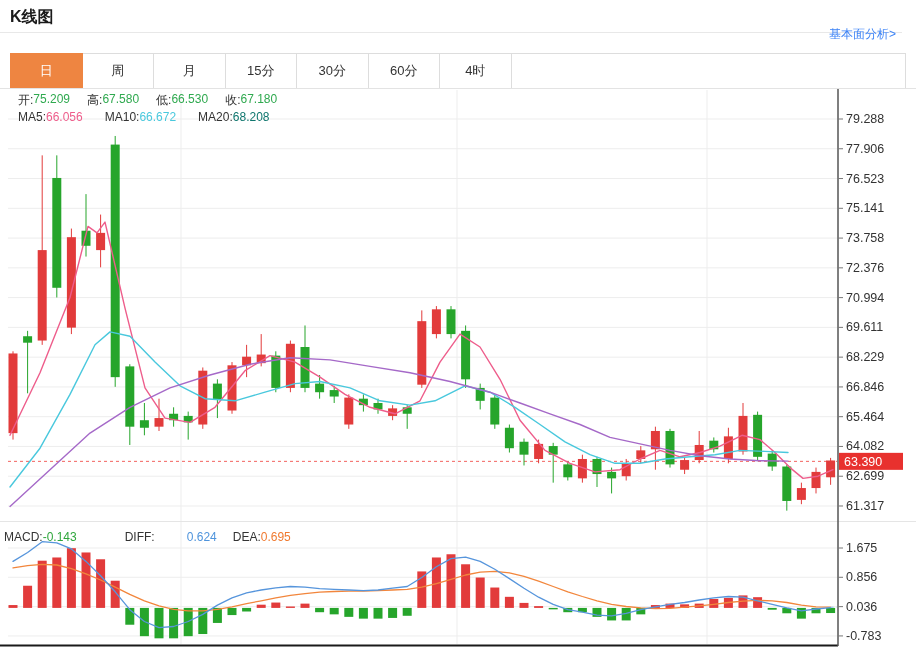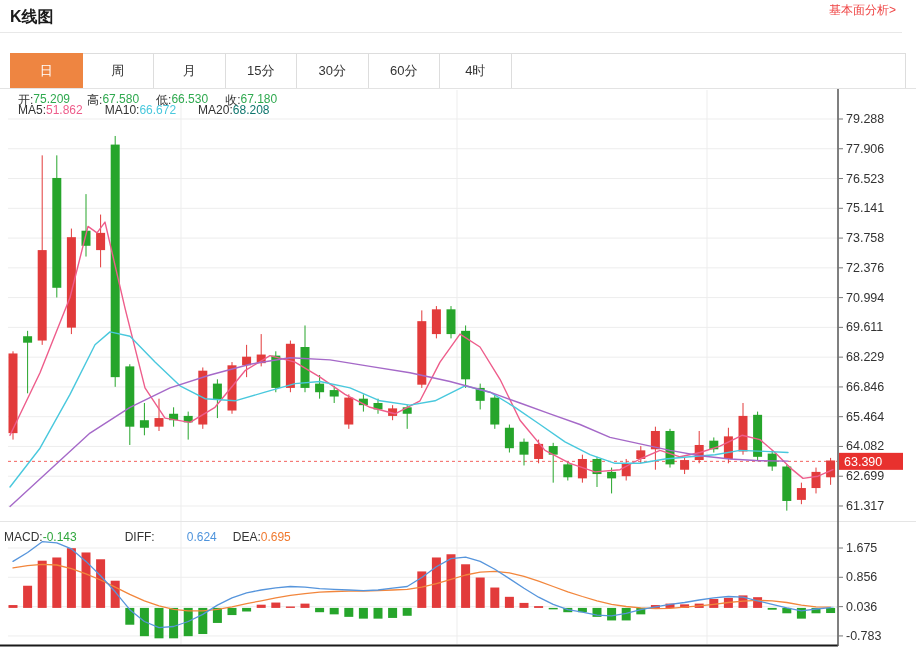--- a/index.html
+++ b/index.html
@@ -4,36 +4,36 @@
 <style>
   * { margin:0; padding:0; box-sizing:border-box; }
   html,body { width:916px; height:651px; background:#fff; overflow:hidden;
     font-family:"Liberation Sans","DejaVu Sans",sans-serif; position:relative; }
   #stage { position:absolute; left:0; top:0; width:916px; height:651px; }
   #chart-svg { position:absolute; left:0; top:0; }
 
   .page-header { position:absolute; left:0; top:0; width:902px; height:33px;
     border-bottom:1px solid #e8e8e8; background:#fff; }
   .page-title { position:absolute; left:10px; top:7px; font-size:16px; font-weight:bold; color:#1a1a1a; }
-  .header-link { position:absolute; right:6px; top:2px; font-size:12px; color:#ef4444; cursor:pointer; text-decoration:none; }
+  .header-link { position:absolute; right:6px; top:26px; font-size:12px; color:#3b82f6; cursor:pointer; text-decoration:none; }
 
   .tab-bar { position:absolute; left:10px; top:53px; width:896px; height:36px;
     display:flex; border:1px solid #ddd; background:#fff; }
   .tab { width:71.5px; height:34px; line-height:34px; text-align:center; font-size:13px;
     color:#333; border-right:1px solid #ddd; cursor:pointer; background:#fff; }
   .tab.active { background:#ee8541; color:#fff; border-right:none; margin:-1px 0 -1px -1px; height:36px; line-height:36px; width:72.5px; }
   .tab-bar-rest { flex:1; }
   .full-rule { position:absolute; left:0; top:88px; width:916px; border-bottom:1px solid #e3e3e3; }
 
   .legend { position:absolute; display:flex; align-items:center; font-size:12px; white-space:nowrap; }
   .legend .item { display:flex; margin-right:17px; }
   .legend .lbl { color:#333; }
   .ohlc-row { left:18px; top:92px; }
   .ohlc-row .val { color:#2fa94f; }
-  .ma-row { left:18px; top:103px; }
+  .ma-row { left:18px; top:110px; }
   .ma-row .item { margin-right:22px; }
   .macd-row { left:4px; top:530px; }
   .macd-row .item { margin-right:16px; }
   .c-ma5 { color:#ee5d8b; } .c-ma10 { color:#49c8dd; } .c-ma20 { color:#0f766e; }
   .c-macd { color:#2fa63c; } .c-diff { color:#4f94dc;padding-left:32px; } .c-dea { color:#f07a30; }
 </style>
 </head>
 <body>
 
 <div id="stage">
@@ -311,21 +311,21 @@
         <span class=" val ">66.530</span>
       </span>
       <span class="item">
         <span class="lbl ">收:</span>
         <span class=" val ">67.180</span>
       </span>
     </div>
   <div class="legend ma-row">
       <span class="item">
         <span class="lbl c-ma5">MA5:</span>
-        <span class=" val c-ma5">51.862</span>
+        <span class=" val c-ma5">66.056</span>
       </span>
       <span class="item">
         <span class="lbl c-ma10">MA10:</span>
         <span class=" val c-ma10">66.672</span>
       </span>
       <span class="item">
         <span class="lbl c-ma20">MA20:</span>
         <span class=" val c-ma20">68.208</span>
       </span>
     </div>

